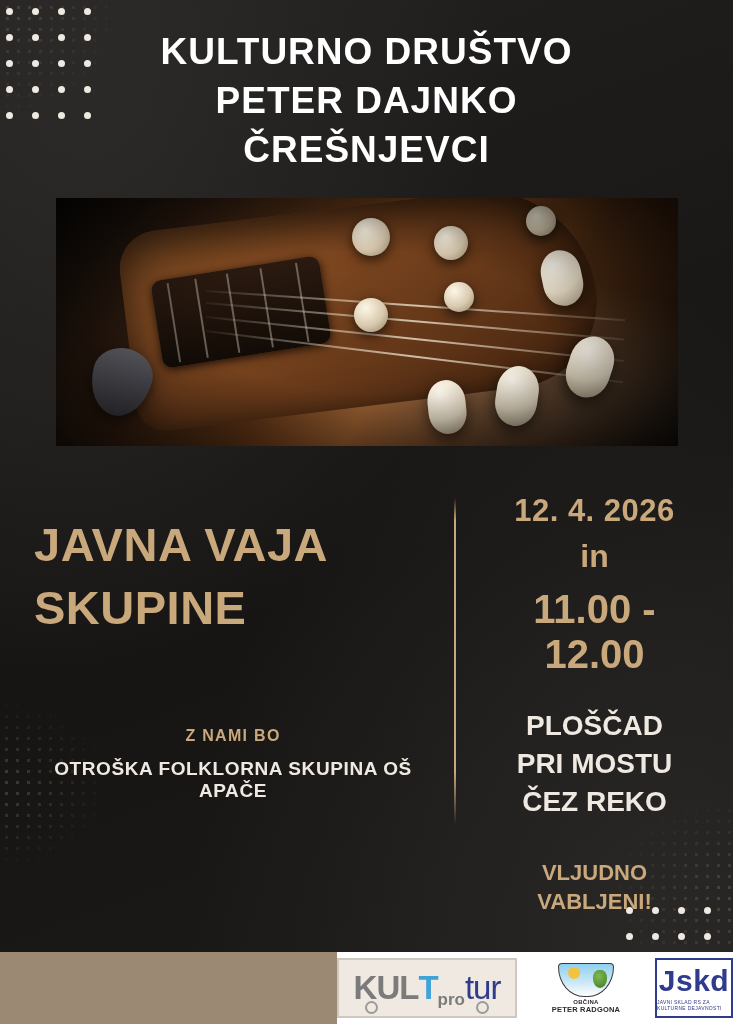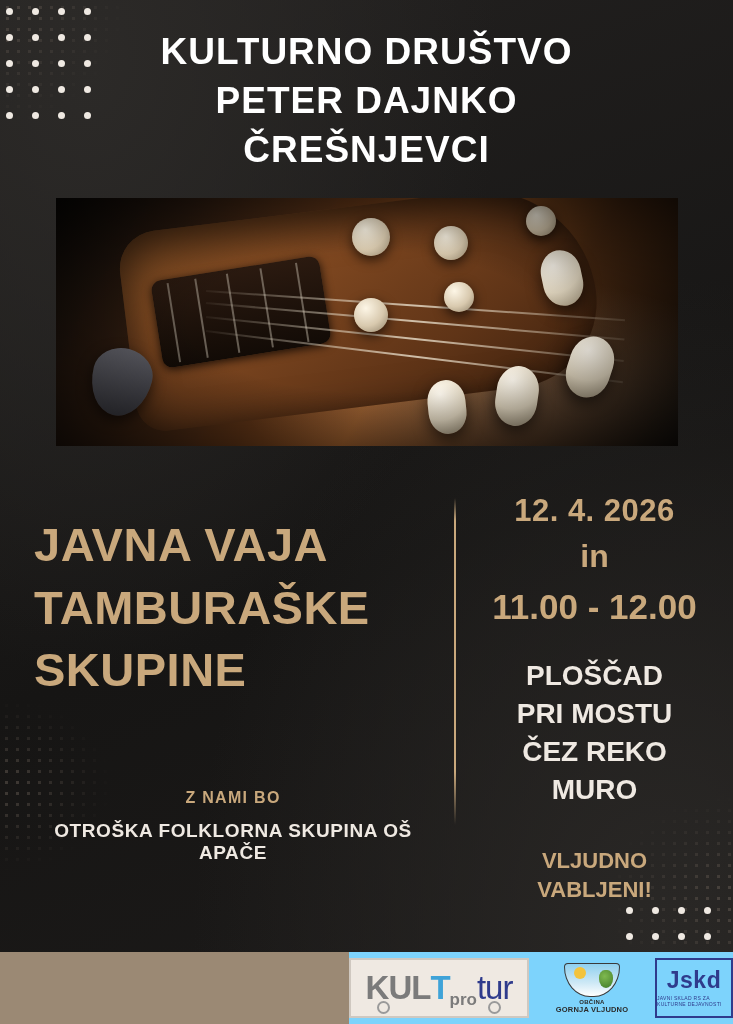--- a/index.html
+++ b/index.html
@@ -227,21 +227,21 @@
     line-height: 1.35;
   }
   .conj {
     color: #c9a87c;
     font-size: 32px;
     font-weight: bold;
     margin: 6px 0;
   }
   .time {
     color: #c9a87c;
-    font-size: 35px;
+    font-size: 40px;
     font-weight: bold;
     margin-top: 12px;
   }
   .place {
     margin-top: 30px;
     color: #efe9e2;
     font-size: 28px;
     font-weight: bold;
     line-height: 1.35;
     text-transform: uppercase;
@@ -262,25 +262,25 @@
     height: 72px;
     z-index: 4;
     display: flex;
   }
   .footer-left {
     width: 368px;
     background: #9b8974;
   }
   .footer-right {
     flex: 1;
-    background: #7dd3fc;
+    background: #ffffff;
     display: flex;
     align-items: center;
     justify-content: center;
-    gap: 22px;
+    gap: 28px;
   }
   .logo-kulpro {
     position: relative;
     width: 176px;
     height: 56px;
     background: #efe9e2;
     border: 2px solid #cfc8c0;
     display: flex;
     align-items: center;
     justify-content: center;
@@ -366,21 +366,21 @@
     width: 74px;
     height: 56px;
     border: 2px solid #2f3b8c;
     display: flex;
     flex-direction: column;
     align-items: center;
     justify-content: center;
   }
   .logo-jskd .j1 {
     color: #2f3b8c;
-    font-size: 23px;
+    font-size: 30px;
     font-weight: bold;
     letter-spacing: .5px;
     line-height: 1;
   }
   .logo-jskd .j2 {
     color: #2f3b8c;
     font-size: 5px;
     letter-spacing: .3px;
     margin-top: 3px;
   }
@@ -467,42 +467,40 @@
       <div class="peg" style="left:372px;  top:182px; width:38px; height:54px; transform: rotate(-6deg);"></div>
       <div class="pick"></div>
       <div class="photo-vignette"></div>
     </div>
 
     <div class="main">
 
       <div class="left-col">
         <div class="title">
           <div>JAVNA VAJA</div>
-          <div>TAMBURAŠKE</div>
           <div>SKUPINE</div>
         </div>
 
         <div class="with-us">
           <div class="small">Z NAMI BO</div>
           <div class="group">OTROŠKA FOLKLORNA SKUPINA OŠ APAČE</div>
         </div>
       </div>
 
       <div class="divider"></div>
 
       <div class="right-col">
         <div class="date">12. 4. 2026</div>
         <div class="conj">in</div>
         <div class="time">11.00 - 12.00</div>
 
         <div class="place">
           <div>PLOŠČAD</div>
           <div>PRI MOSTU</div>
           <div>ČEZ REKO</div>
-          <div>MURO</div>
         </div>
 
         <div class="welcome">
           <div>VLJUDNO</div>
           <div>VABLJENI!</div>
         </div>
       </div>
 
     </div>
   </div>
@@ -519,21 +517,21 @@
         <span class="dot-l"></span>
         <span class="dot-r"></span>
       </div>
 
       <div class="logo-obcina">
         <div class="crest">
           <span class="sun"></span>
           <span class="grape"></span>
         </div>
         <div class="t1">OBČINA</div>
-        <div class="t2">GORNJA VLJUDNO</div>
+        <div class="t2">PETER RADGONA</div>
       </div>
 
       <div class="logo-jskd">
         <div class="j1">Jskd</div>
         <div class="j2">JAVNI SKLAD RS ZA KULTURNE DEJAVNOSTI</div>
       </div>
 
     </div>
   </div>
 

